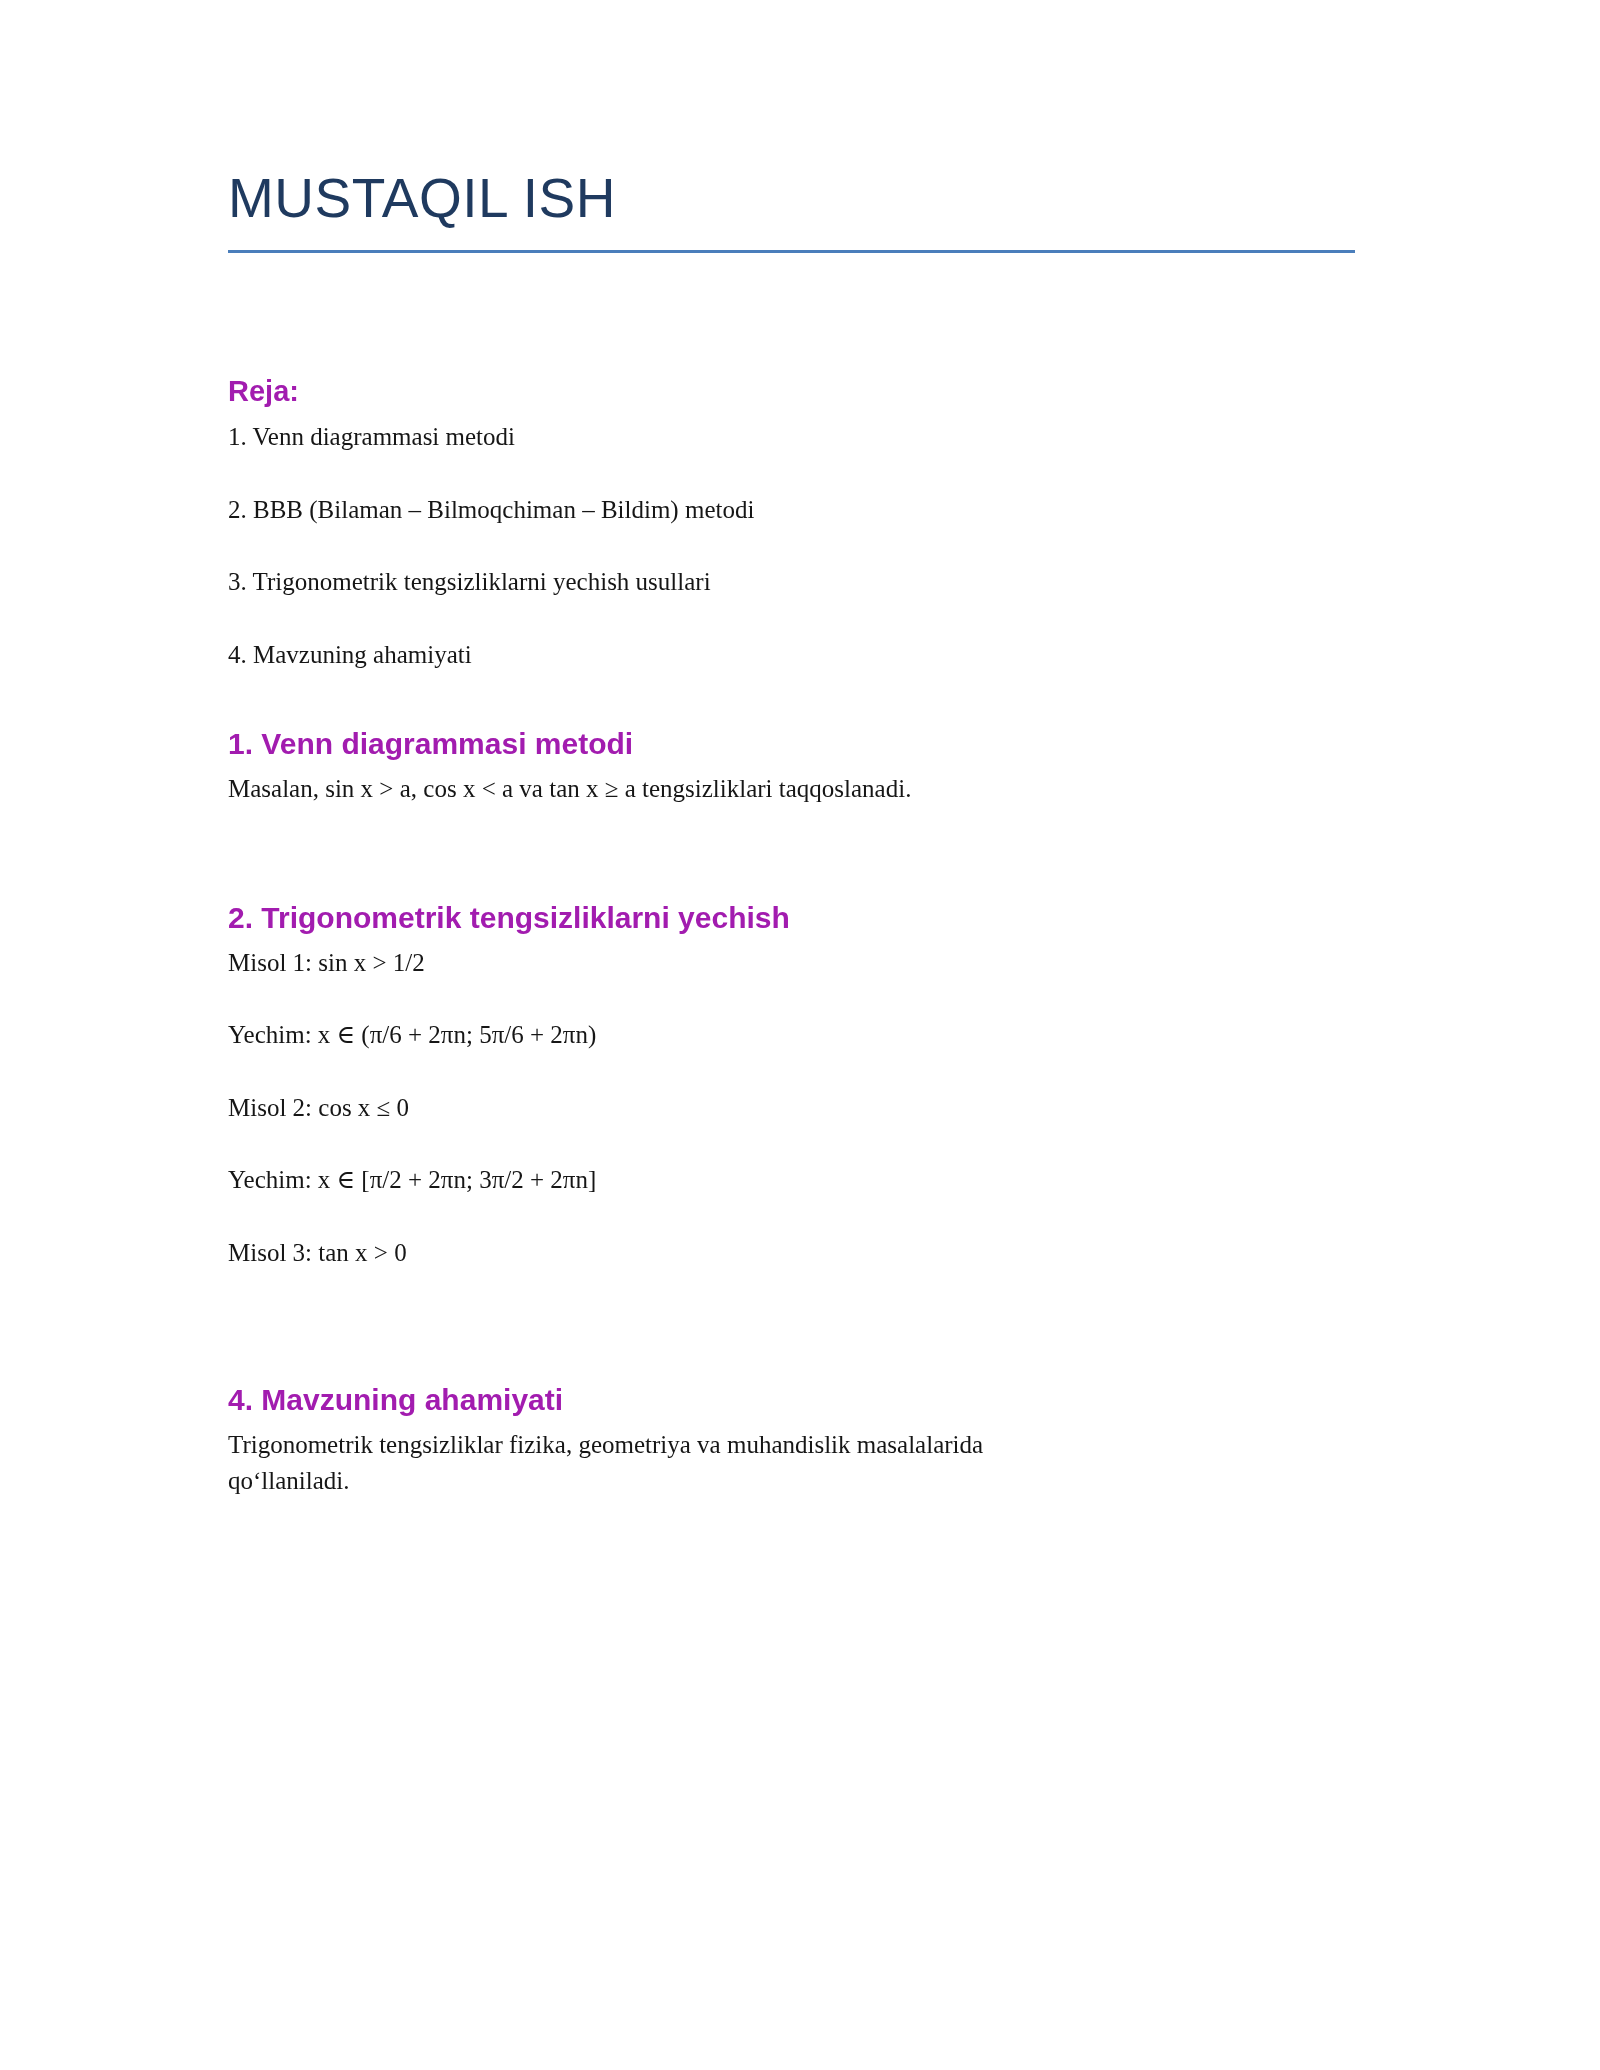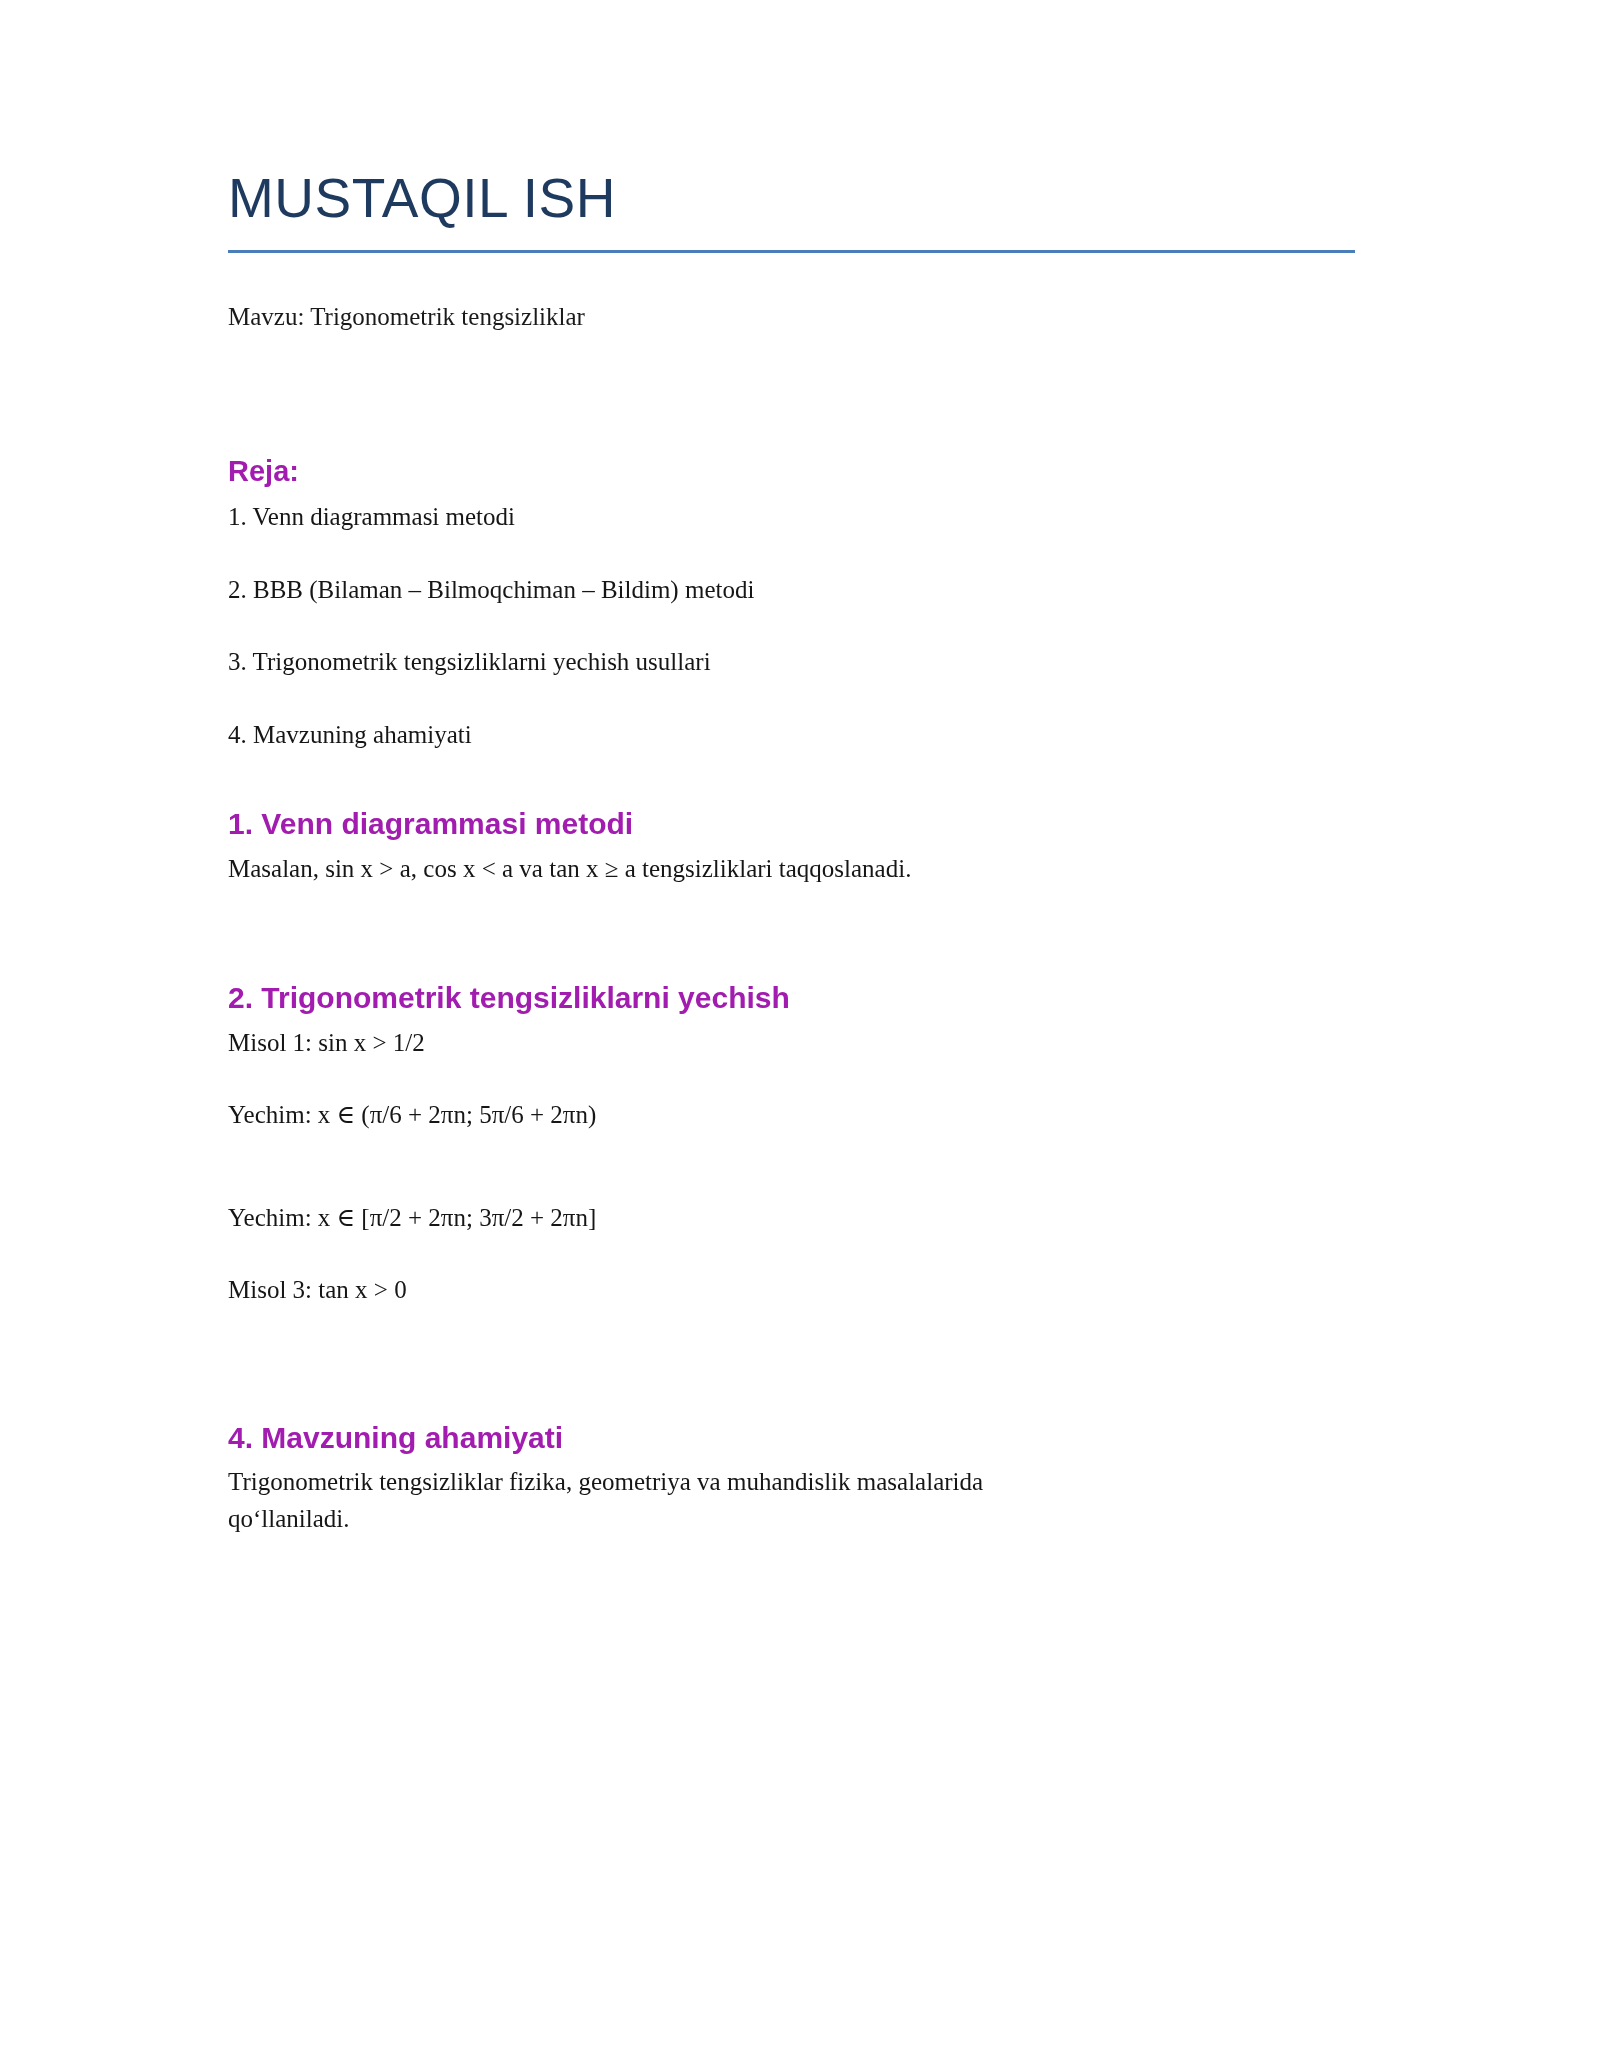--- a/index.html
+++ b/index.html
@@ -78,21 +78,20 @@
 </style>
 </head>
 <body>
 
 <div class="page">
 
   <h1 class="doc-title">MUSTAQIL ISH</h1>
 
   <div class="title-rule"></div>
 
-  <p class="subtitle">Mavzu: Trigonometrik tengsizliklar</p>
 
   <div class="gap-lg"></div>
 
   <div class="block-list">
     <h2 class="heading-blue">Reja:</h2>
     <p class="para tight">1. Venn diagrammasi metodi</p>
     <div class="gap-sm"></div>
     <p class="para tight">2. BBB (Bilaman – Bilmoqchiman – Bildim) metodi</p>
     <div class="gap-sm"></div>
     <p class="para tight">3. Trigonometrik tengsizliklarni yechish usullari</p>
@@ -111,20 +110,21 @@
 
 
   <div class="gap-md"></div>
 
   <div class="section-block">
     <h2 class="heading-blue section">2. Trigonometrik tengsizliklarni yechish</h2>
     <p class="para tight">Misol 1: sin x &gt; 1/2</p>
     <div class="gap-sm"></div>
     <p class="para tight">Yechim: x ∈ (π/6 + 2πn; 5π/6 + 2πn)</p>
     <div class="gap-sm"></div>
+    <p class="para tight">Misol 2: cos x ≤ 0</p>
     <div class="gap-sm"></div>
     <p class="para tight">Yechim: x ∈ [π/2 + 2πn; 3π/2 + 2πn]</p>
     <div class="gap-sm"></div>
     <p class="para tight">Misol 3: tan x &gt; 0</p>
     <div class="gap-sm"></div>
   </div>
 
   <div class="gap-lg"></div>
 
   <div class="section-block">

